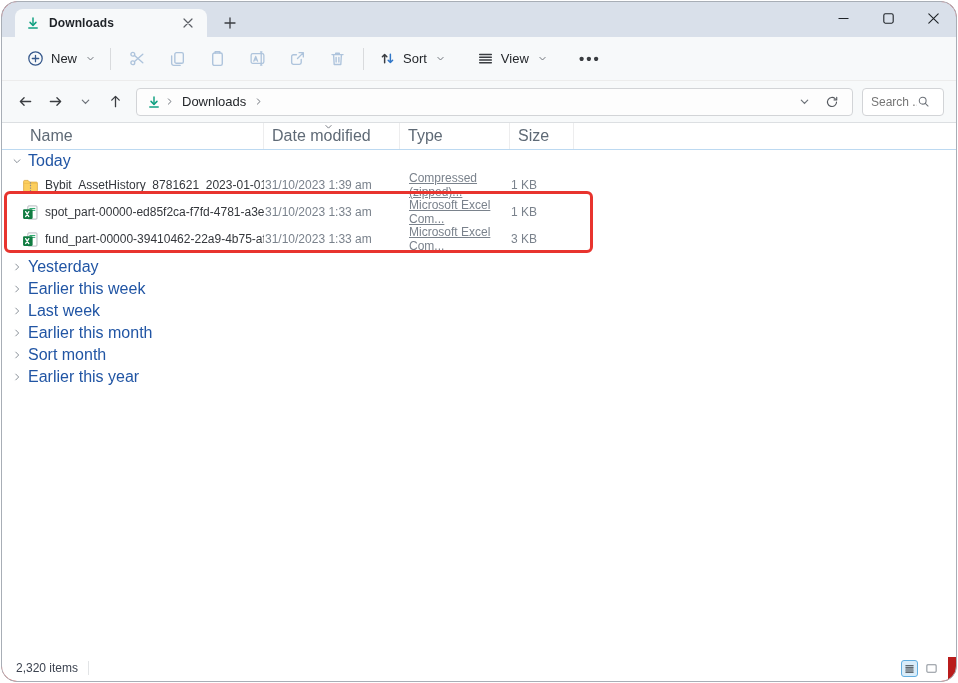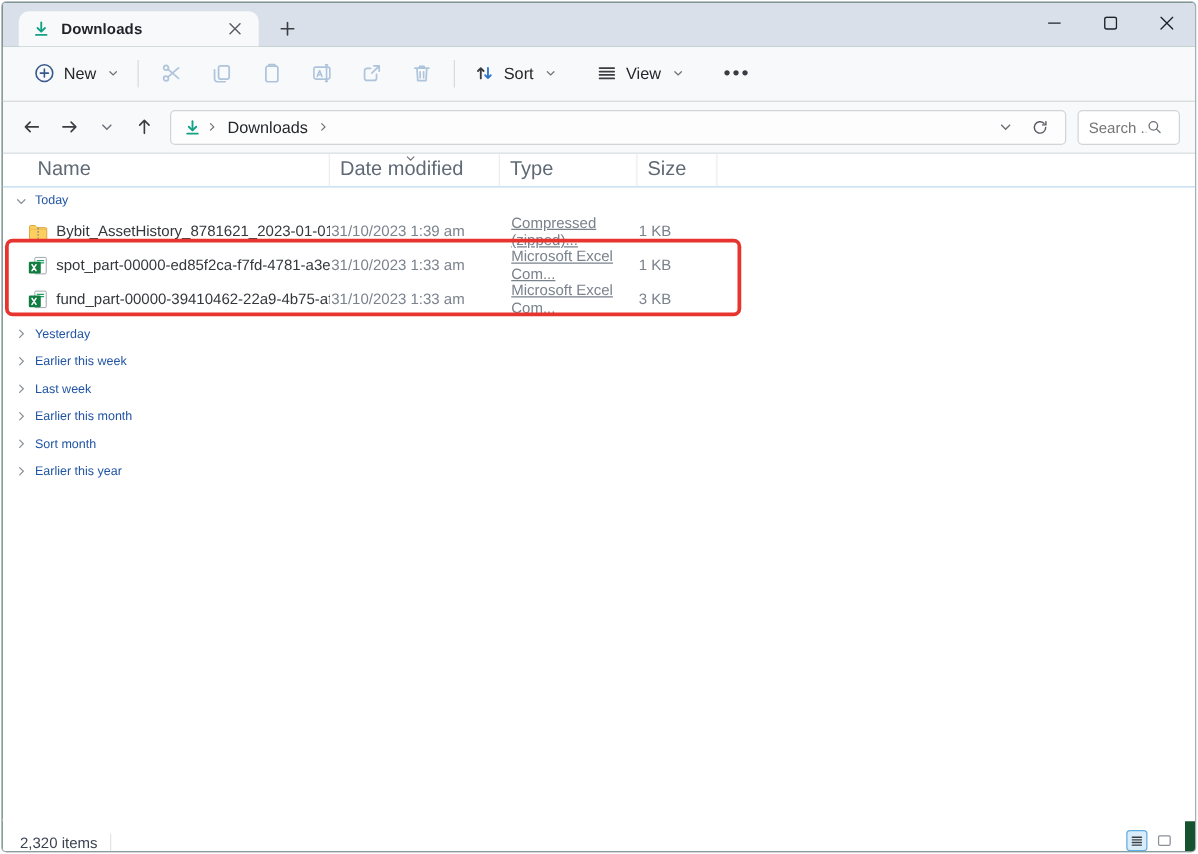--- a/index.html
+++ b/index.html
@@ -1,19 +1,19 @@
 <!DOCTYPE html>
 <html><head>
 <meta charset="utf-8">
 <style>
   * { margin:0; padding:0; box-sizing:border-box; }
   html,body { width:958px; height:683px; background:#fff; font-family:"Liberation Sans", sans-serif; overflow:hidden; }
   .window {
     position:absolute; left:1px; top:1px; width:956px; height:681px;
-    border:1px solid #a8aeb6; border-radius:4px; overflow:hidden; background:#14532d;
+    border:1px solid #a8aeb6; border-radius:16px; overflow:hidden; background:#b91c1c;
   }
   
   .titlebar { height:35px; background:#d9e0ea; display:flex; align-items:flex-end; position:relative; }
   .tab {
     margin-left:13px; height:28px; width:192px; background:#f7f9fa;
     border-radius:8px 8px 0 0; display:flex; align-items:center; padding:0 10px 0 11px;
     cursor:default;
   }
   .tab-title { font-size:12px; font-weight:bold; color:#1f2328; margin-left:9px; flex:1; letter-spacing:.1px; }
   .tab-close { width:18px; height:18px; display:flex; align-items:center; justify-content:center; border-radius:4px; }
@@ -53,35 +53,35 @@
     height:27px; border-bottom:1px solid #bcd9f1; color:#5f6a76; font-size:16px;
   }
   .hdr-cell { position:relative; height:100%; display:flex; align-items:center; border-right:1px solid #ededee; }
   .hdr-cell:last-child, .hdr-cell.no-sep { border-right:none; }
   .hdr-name { padding-left:28px; }
   .hdr-pad { padding-left:8px; }
   .sort-indicator { position:absolute; top:0px; left:60px; }
   .group-row { display:flex; align-items:center; height:21px; padding-left:8px; }
   .group-row.collapsed { height:22px; }
   .group-chev { width:14px; display:flex; justify-content:center; }
-  .group-label { font-size:10px; color:#2155a4; margin-left:4px; }
+  .group-label { font-size:16px; color:#2155a4; margin-left:4px; }
   .file-row { display:grid; grid-template-columns:262px 136px 110px 64px 1fr; align-items:center; height:27px; font-size:12px; }
   .cell-name { display:flex; align-items:center; padding-left:20px; color:#34373c; overflow:hidden; white-space:nowrap; }
   .cell-name .fname { margin-left:6px; }
   .cell-dim { color:#7a828c; padding-left:1px; }
   .cell-type { padding-left:9px;text-decoration:underline; }
   .cell-size { text-align:left; padding-right:2px; color:#7a828c; }
   .collapsed-groups { margin-top:4px; }
   
   .red-annotation {
     position:absolute; left:2px; top:189px; width:589px; height:62px;
     border:3px solid #e8342e; border-radius:6px; pointer-events:none; z-index:5;
   }
   
-  .statusbar { position:absolute; left:0; right:8px; bottom:0; height:26px; background:#fff; display:flex; align-items:flex-end; padding:0 8px 0 14px; }
+  .statusbar { position:absolute; left:0; right:8px; bottom:0; height:26px; background:#fff; display:flex; align-items:center; padding:0 8px 0 14px; }
   .status-count { font-size:12px; color:#3c4350; }
   .status-sep { width:1px; height:14px; background:#e2e4e6; margin-left:10px; }
   .status-right { margin-left:auto; display:flex; gap:5px; }
   .view-toggle { width:17px; height:17px; border-radius:3px; display:flex; align-items:center; justify-content:center; }
   .view-toggle.active { background:#d9ecf9; border:1px solid #62aee0; }
   svg { display:block; }
 </style>
 </head>
 <body>
 

